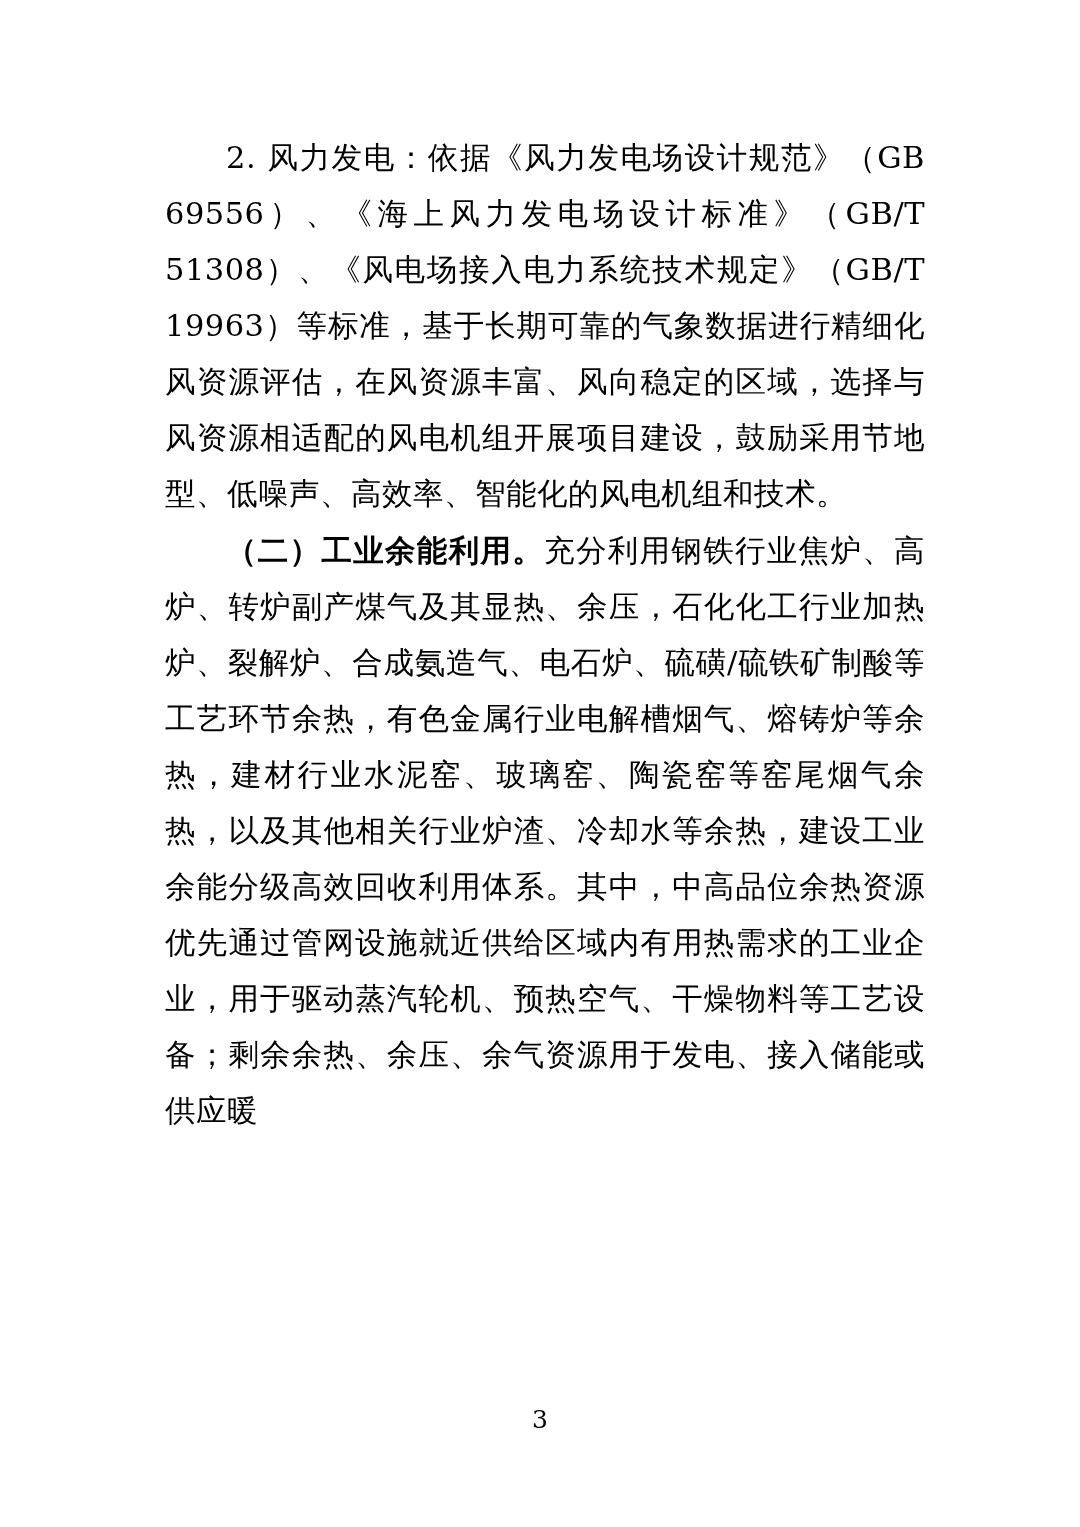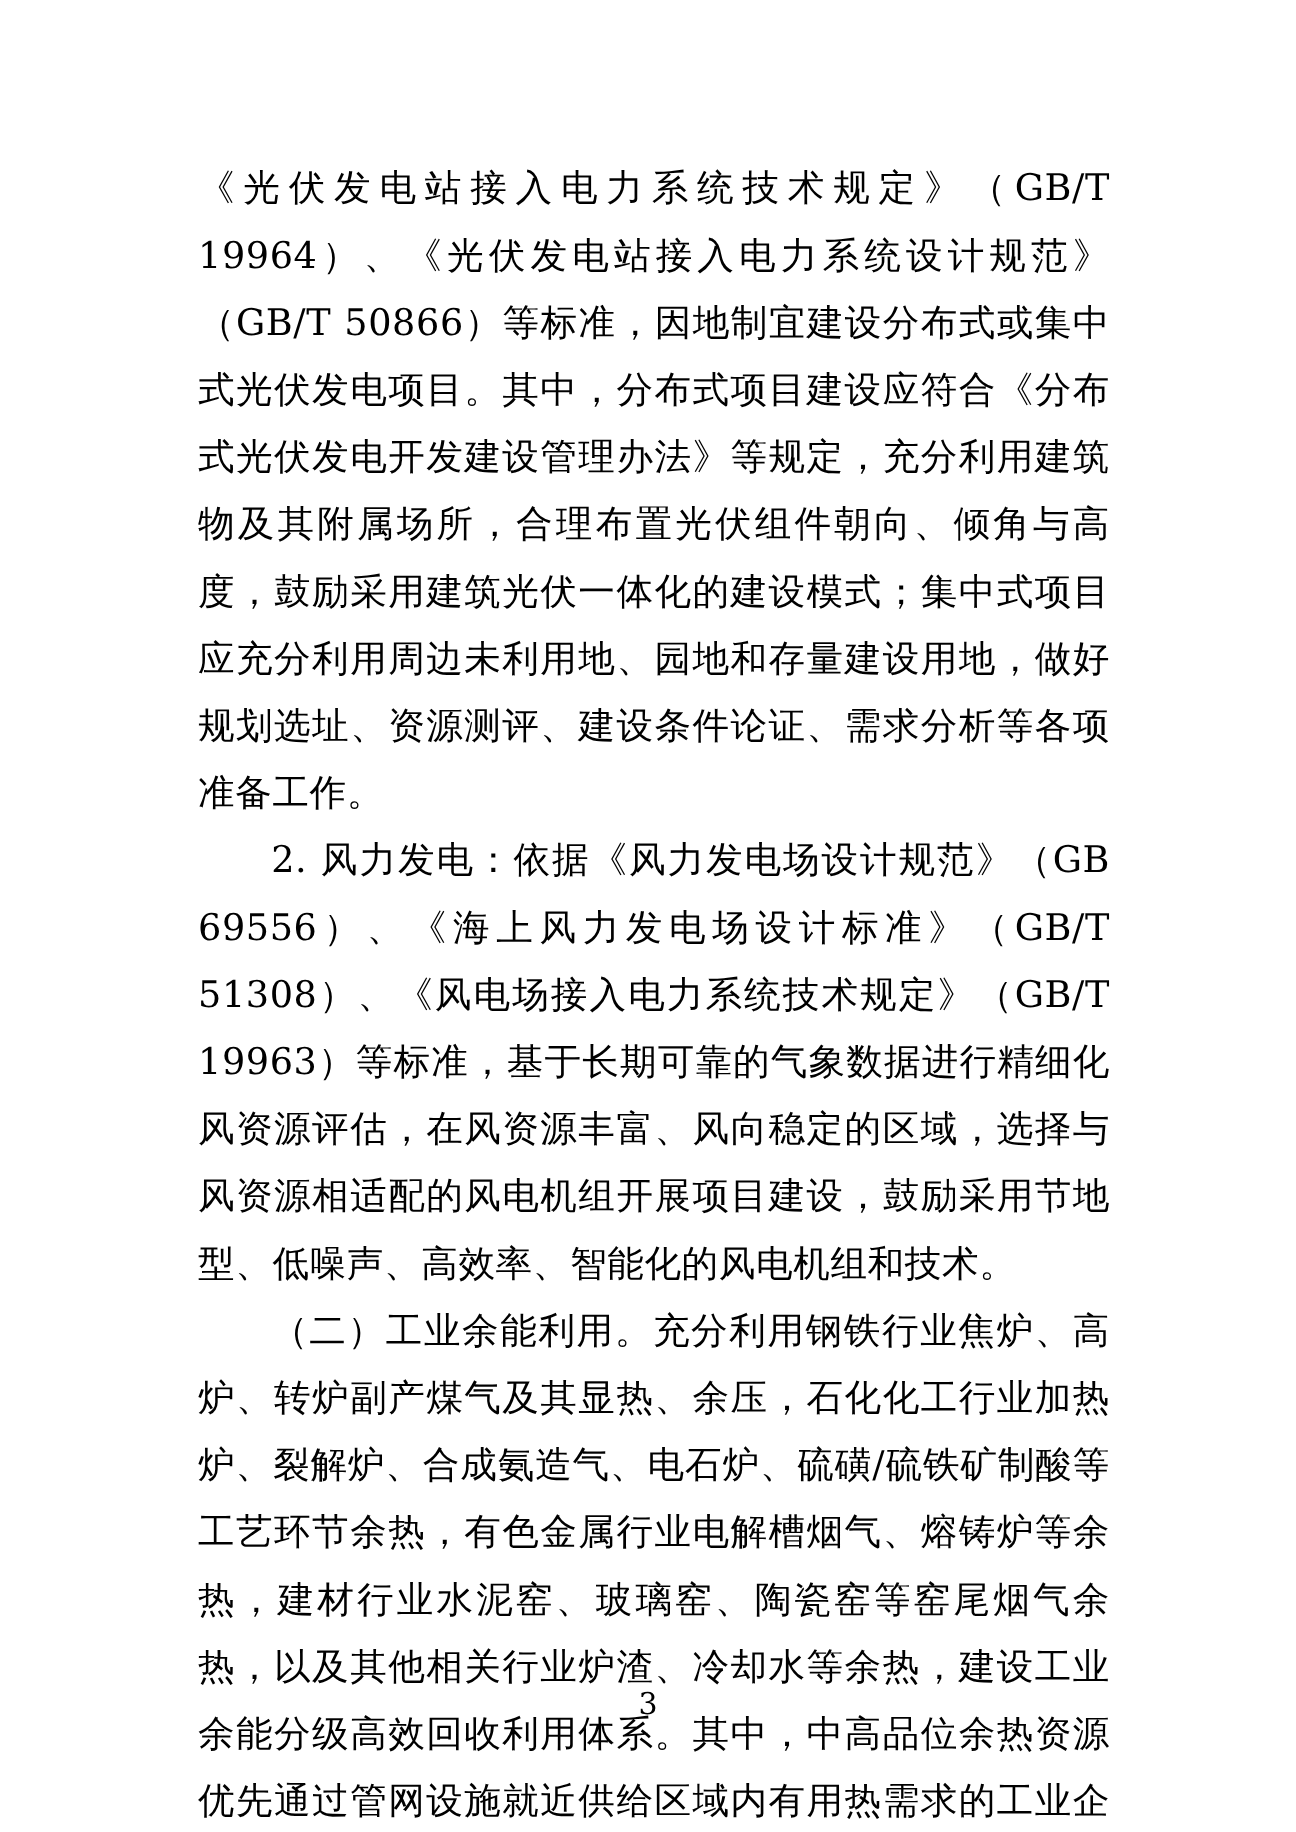--- a/index.html
+++ b/index.html
@@ -32,40 +32,39 @@
     letter-spacing: 0.5px;
   }
   .para {
     margin: 0;
     text-indent: 0;
   }
   .para.indent {
     text-indent: 2em;
   }
   .bold-head {
-    font-weight: normal;
+    font-weight: bold;
   }
   .page-number {
     position: absolute;
     left: 0;
     top: 1405px;
     width: 1080px;
     text-align: center;
     font-size: 25px;
     font-family: "DejaVu Serif", "Liberation Serif", serif;
     color: #000000;
   }
 </style>
 </head>
 <body>
 
 <div class="page">
   <div class="doc-body">
 
-    <p class="para">《光伏发电站接入电力系统技术规定》（GB/T 19964）、《光伏发电站接入电力系统设计规范》（GB/T 50866）等标准，因地制宜建设分布式或集中式光伏发电项目。其中，分布式项目建设应符合《分布式光伏发电开发建设管理办法》等规定，充分利用建筑物及其附属场所，合理布置光伏组件朝向、倾角与高度，鼓励采用建筑光伏一体化的建设模式；集中式项目应充分利用周边未利用地、园地和存量建设用地，做好规划选址、资源测评、建设条件论证、需求分析等各项准备工作。</p>
 
     <p class="para indent">2. 风力发电：依据《风力发电场设计规范》（GB 69556）、《海上风力发电场设计标准》（GB/T 51308）、《风电场接入电力系统技术规定》（GB/T 19963）等标准，基于长期可靠的气象数据进行精细化风资源评估，在风资源丰富、风向稳定的区域，选择与风资源相适配的风电机组开展项目建设，鼓励采用节地型、低噪声、高效率、智能化的风电机组和技术。</p>
 
     <p class="para indent"><span class="bold-head">（二）工业余能利用。</span><span>充分利用钢铁行业焦炉、高炉、转炉副产煤气及其显热、余压，石化化工行业加热炉、裂解炉、合成氨造气、电石炉、硫磺/硫铁矿制酸等工艺环节余热，有色金属行业电解槽烟气、熔铸炉等余热，建材行业水泥窑、玻璃窑、陶瓷窑等窑尾烟气余热，以及其他相关行业炉渣、冷却水等余热，建设工业余能分级高效回收利用体系。其中，中高品位余热资源优先通过管网设施就近供给区域内有用热需求的工业企业，用于驱动蒸汽轮机、预热空气、干燥物料等工艺设备；剩余余热、余压、余气资源用于发电、接入储能或供应暖</span></p>
 
   </div>
 
   <div class="page-number">3</div>
 </div>
 

